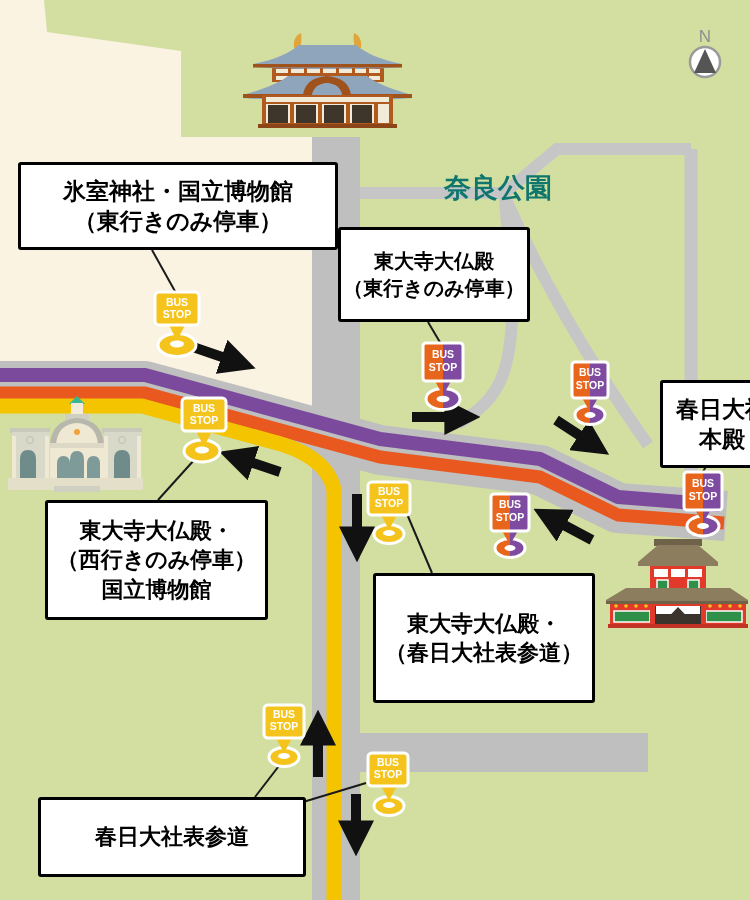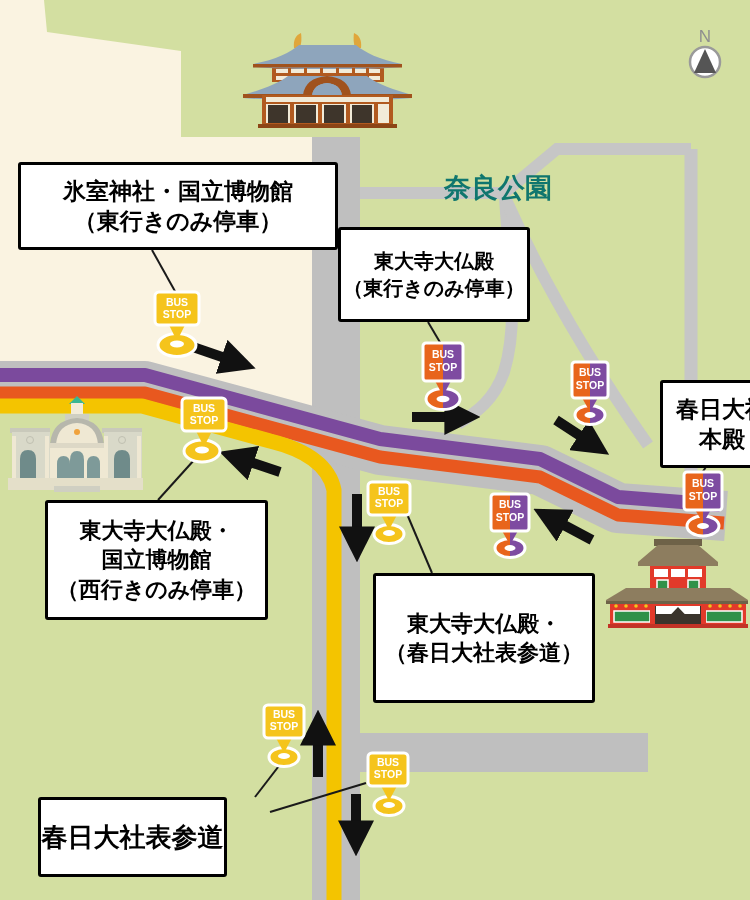--- a/index.html
+++ b/index.html
@@ -294,26 +294,26 @@
   <div>（東行きのみ停車）</div>
 </div>
 
 <div class="label-box" style="left:628px;top:380px;width:124px;height:88px;margin-left:32px;">
   <div>春日大社</div>
   <div>本殿</div>
 </div>
 
 <div class="label-box" style="left:45px;top:500px;width:223px;height:120px;font-size:22px;">
   <div>東大寺大仏殿・</div>
+  <div>（西行きのみ停車）</div>
   <div>国立博物館</div>
-  <div>（西行きのみ停車）</div>
 </div>
 
 <div class="label-box" style="left:373px;top:573px;width:222px;height:130px;font-size:22px;">
   <div>東大寺大仏殿・</div>
   <div>（春日大社表参道）</div>
 </div>
 
-<div class="label-box" style="left:38px;top:797px;width:189px;height:80px;font-size:26px;">
+<div class="label-box" style="left:38px;top:797px;width:268px;height:80px;font-size:22px;">
   <div>春日大社表参道</div>
 </div>
 
 </div>
 
 </body></html>

